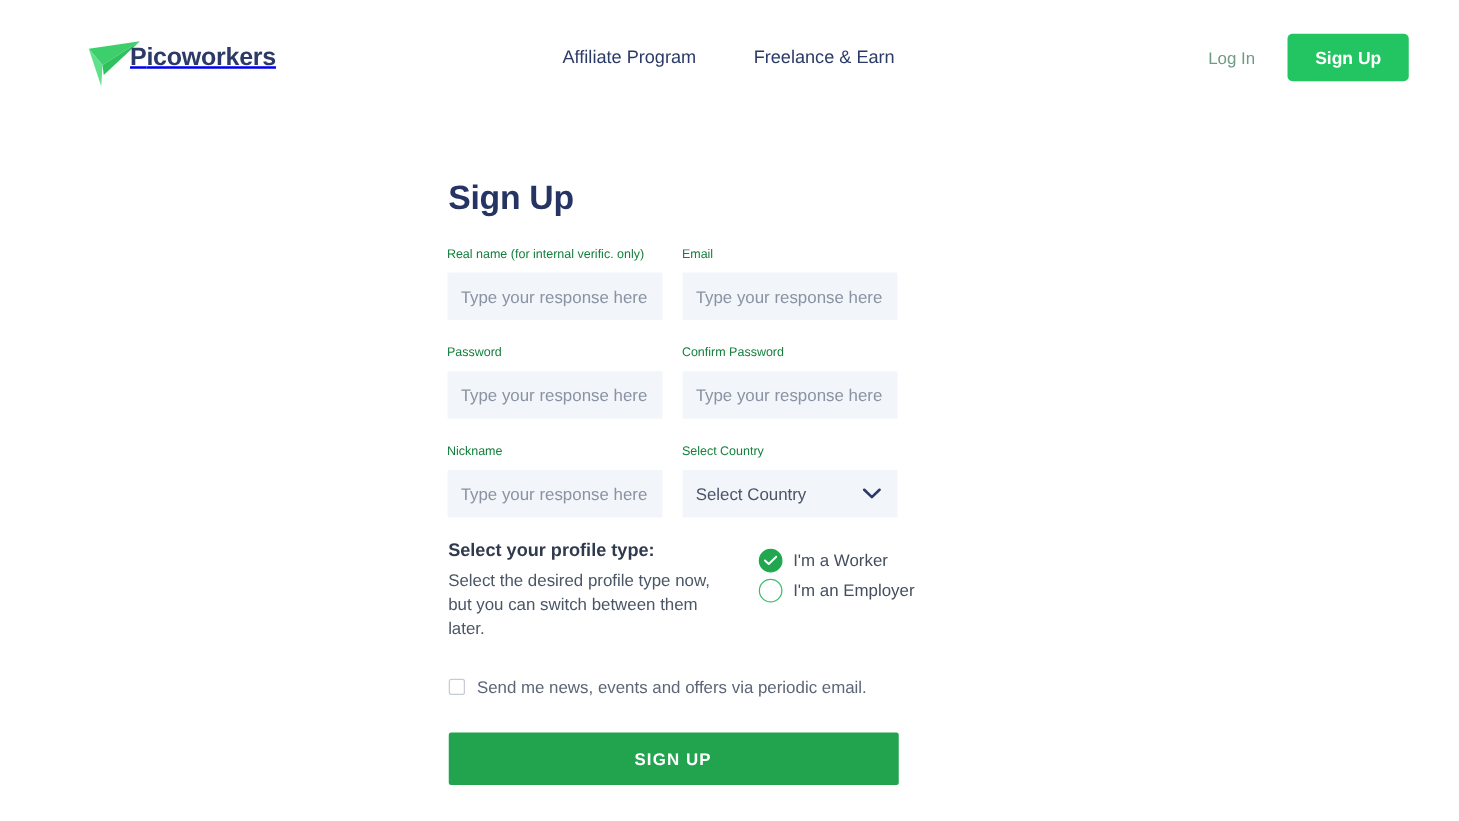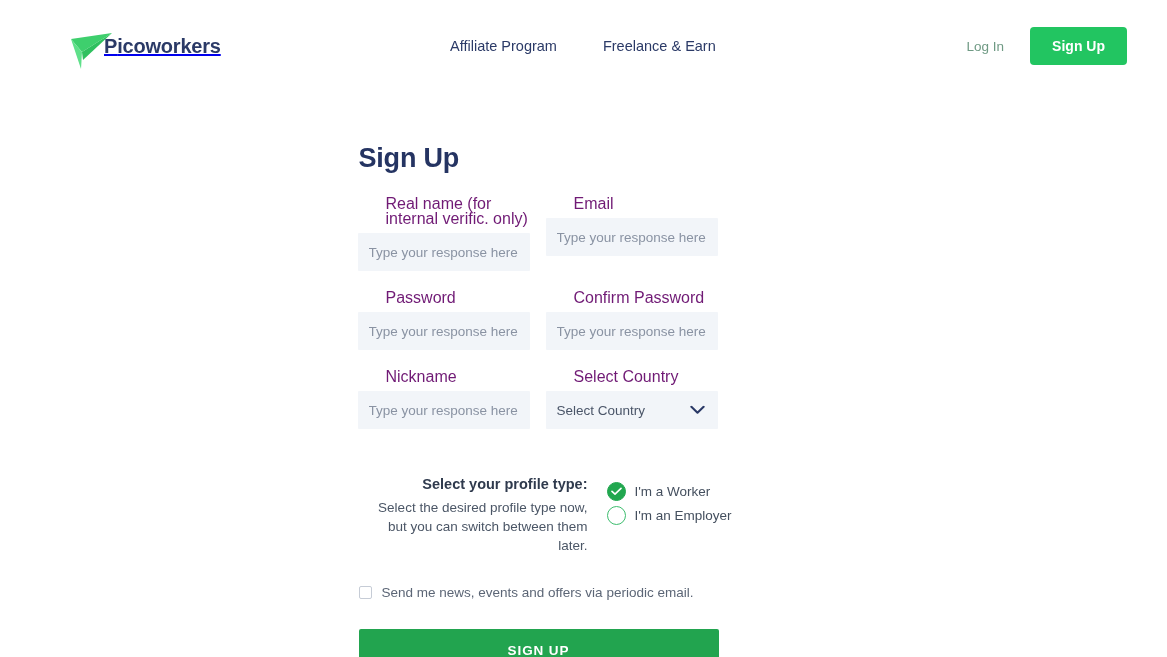--- a/index.html
+++ b/index.html
@@ -105,26 +105,25 @@
   }
 
   .form-grid {
     display: grid;
     grid-template-columns: 172px 172px;
     column-gap: 16px;
   }
   .field { margin-bottom: 19px; }
   .field-label {
     display: block;
-    font-size: 16px;
-    color: #701a75;
+    font-size: 10px;
+    color: #15803d;
     line-height: 15px;
     margin-bottom: 7px;
     min-height: 15px;
-    margin-left: 28px;
   }
   .field-label.two-line { margin-bottom: 7px; }
   .text-input {
     width: 100%;
     height: 38px;
     background: #f2f5f9;
     border: none;
     outline: none;
     padding: 0 11px;
     font-size: 13.5px;
@@ -155,22 +154,21 @@
     top: 50%;
     transform: translateY(-50%);
     pointer-events: none;
     line-height: 0;
   }
 
   
   .profile-section {
     display: flex;
     align-items: flex-start;
-    margin-top: 28px;
-    text-align: right;
+    margin-top: 0;
   }
   .profile-copy { width: 230px; padding-left: 1px; }
   .profile-title {
     font-size: 14.5px;
     font-weight: bold;
     color: #2f3a4d;
     margin-bottom: 6px;
   }
   .profile-desc {
     font-size: 13.5px;

